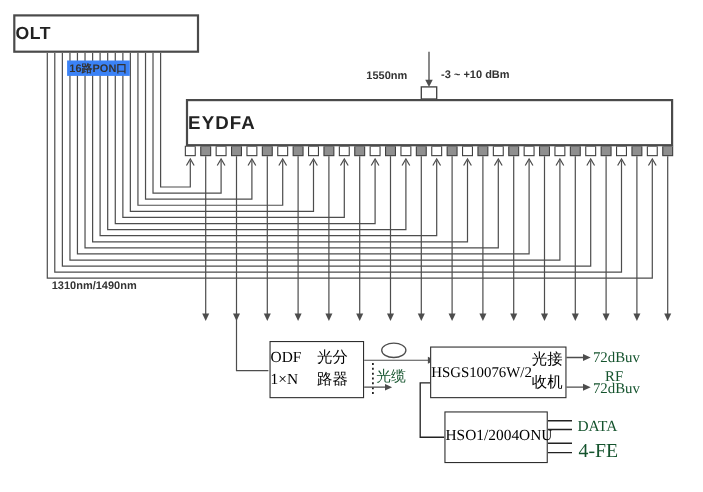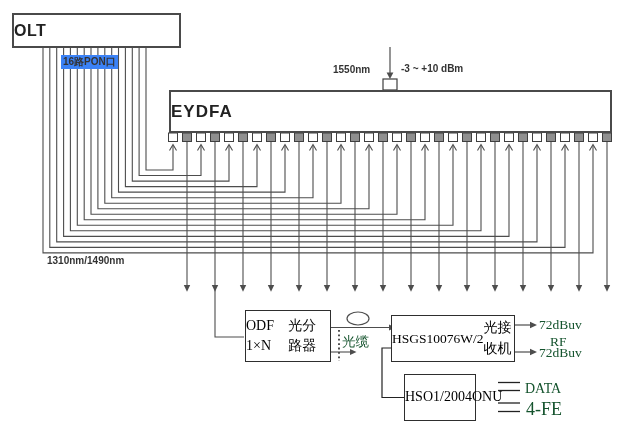--- a/index.html
+++ b/index.html
@@ -160,21 +160,21 @@
   <div class="box thin" style="left:245px;top:310px;width:86px;height:52px;">
     <span class="t" style="font-size:14px;">ODF 1×N</span>
     <span class="t" style="font-size:14px;">光分路器</span>
   </div>
 
   <div class="box thin" style="left:391px;top:315px;width:124px;height:47px;">
     <span class="t" style="font-size:13.5px;">HSGS10076W/2</span>
     <span class="t" style="font-size:14px;">光接收机</span>
   </div>
 
-  <div class="box thin" style="left:404px;top:374px;width:72px;height:47px;">
+  <div class="box thin" style="left:404px;top:374px;width:94px;height:47px;">
     <span class="t" style="font-size:14px;">HSO1/2004</span>
     <span class="t" style="font-size:14px;">ONU</span>
   </div>
 
   <div class="lbl" style="left:61px;top:55px;background:#3b82f6;padding:0 2px;">16路PON口</div>
 
   <div class="lbl" style="left:333px;top:64px;width:45px;text-align:left;">1550nm</div>
 
   <div class="lbl" style="left:401px;top:63px;">-3 ~ +10 dBm</div>
 

